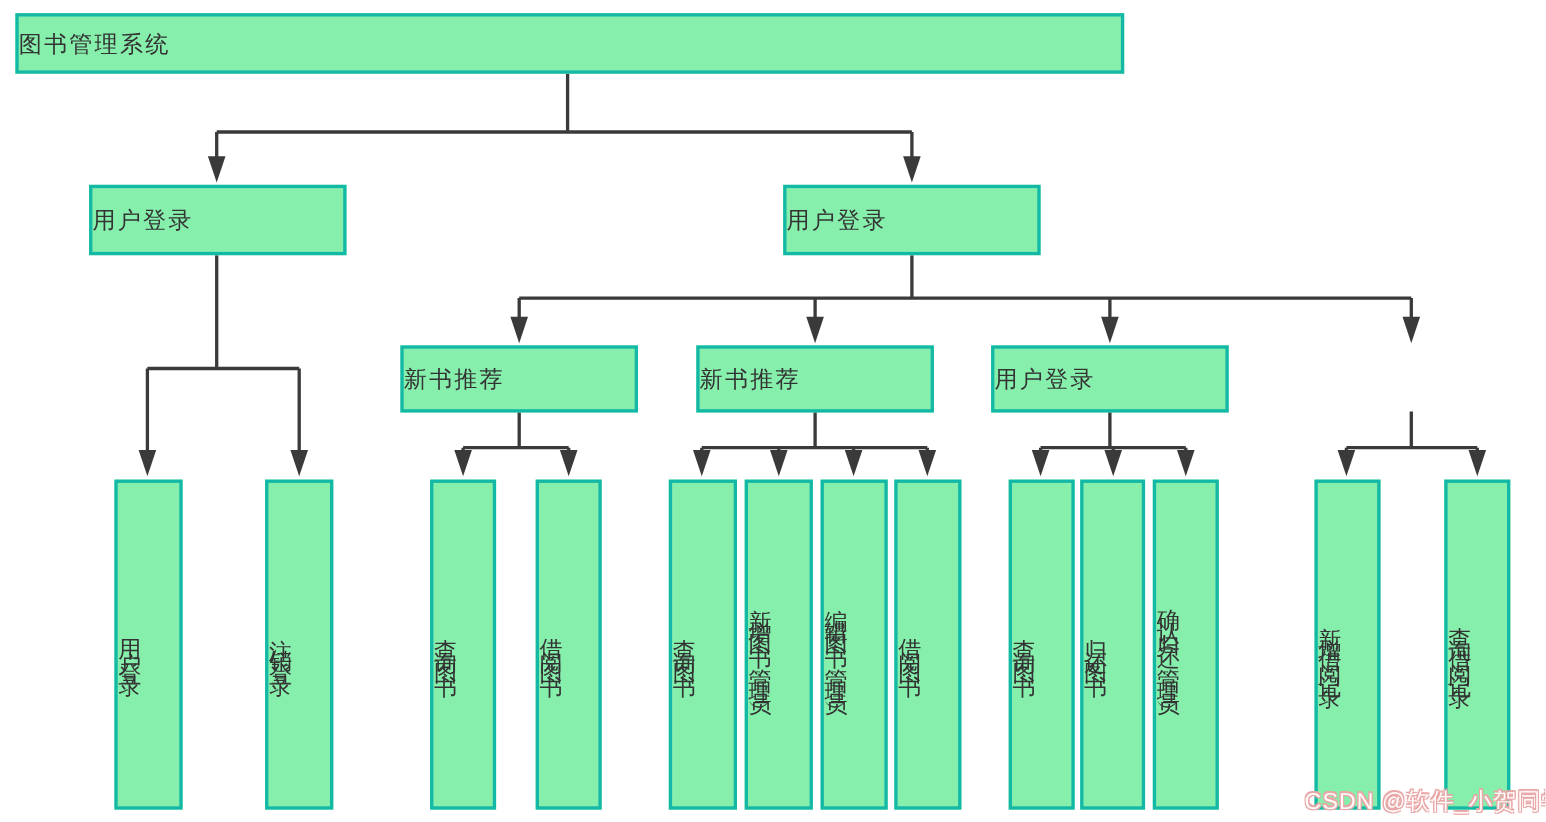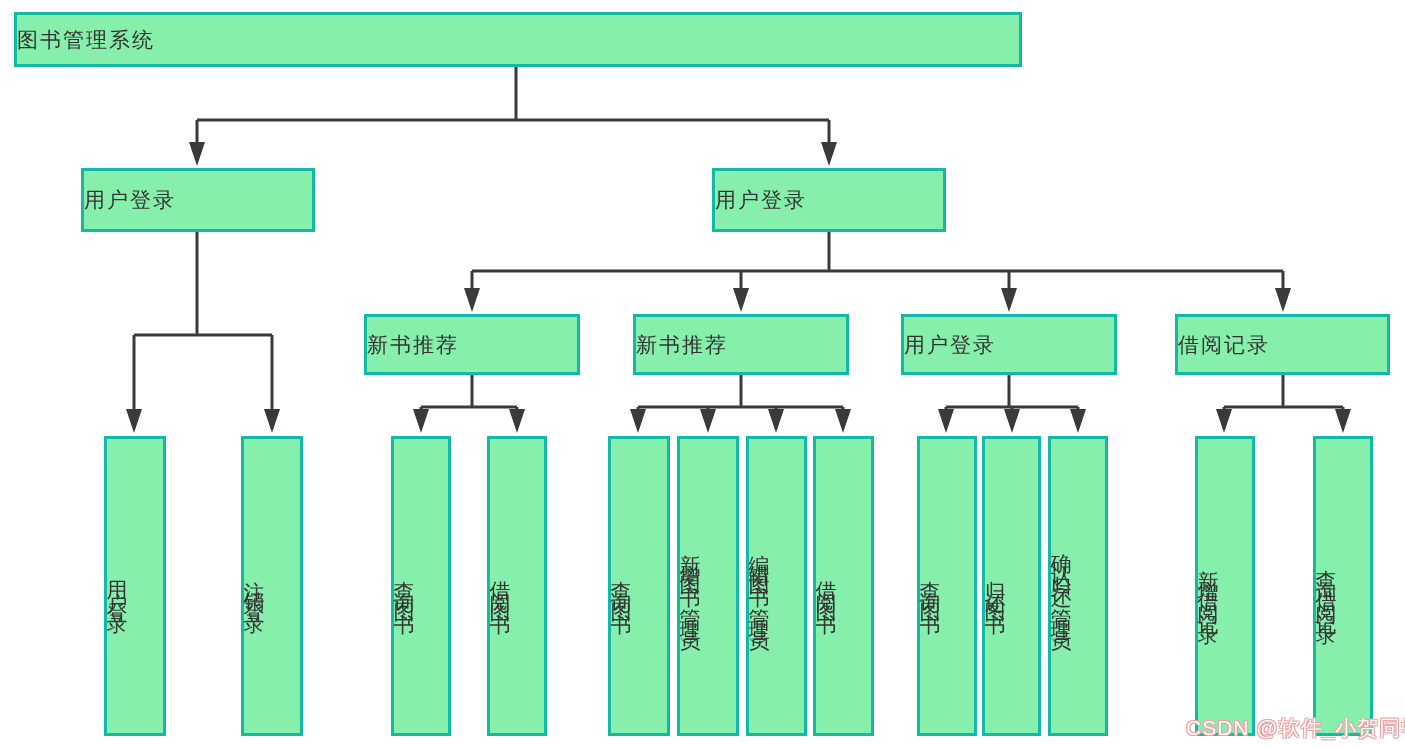--- a/index.html
+++ b/index.html
@@ -100,23 +100,20 @@
 
   <div class="node" style="left:364px;top:314px;width:216px;height:61px">
     <span class="h-label">新书推荐</span>
   </div>
   <div class="node" style="left:633px;top:314px;width:216px;height:61px">
     <span class="h-label">新书推荐</span>
   </div>
   <div class="node" style="left:901px;top:314px;width:216px;height:61px">
     <span class="h-label">用户登录</span>
   </div>
-  <div class="node" style="left:1175px;top:314px;width:215px;height:61px">
-    <span class="h-label">借阅记录</span>
-  </div>
 
   <div class="node" style="left:104px;top:436px;width:62px;height:300px">
     <span class="v-label">用户登录</span>
   </div>
   <div class="node" style="left:241px;top:436px;width:62px;height:300px">
     <span class="v-label">注销登录</span>
   </div>
 
   <div class="node" style="left:391px;top:436px;width:60px;height:300px">
     <span class="v-label">查询图书</span>

